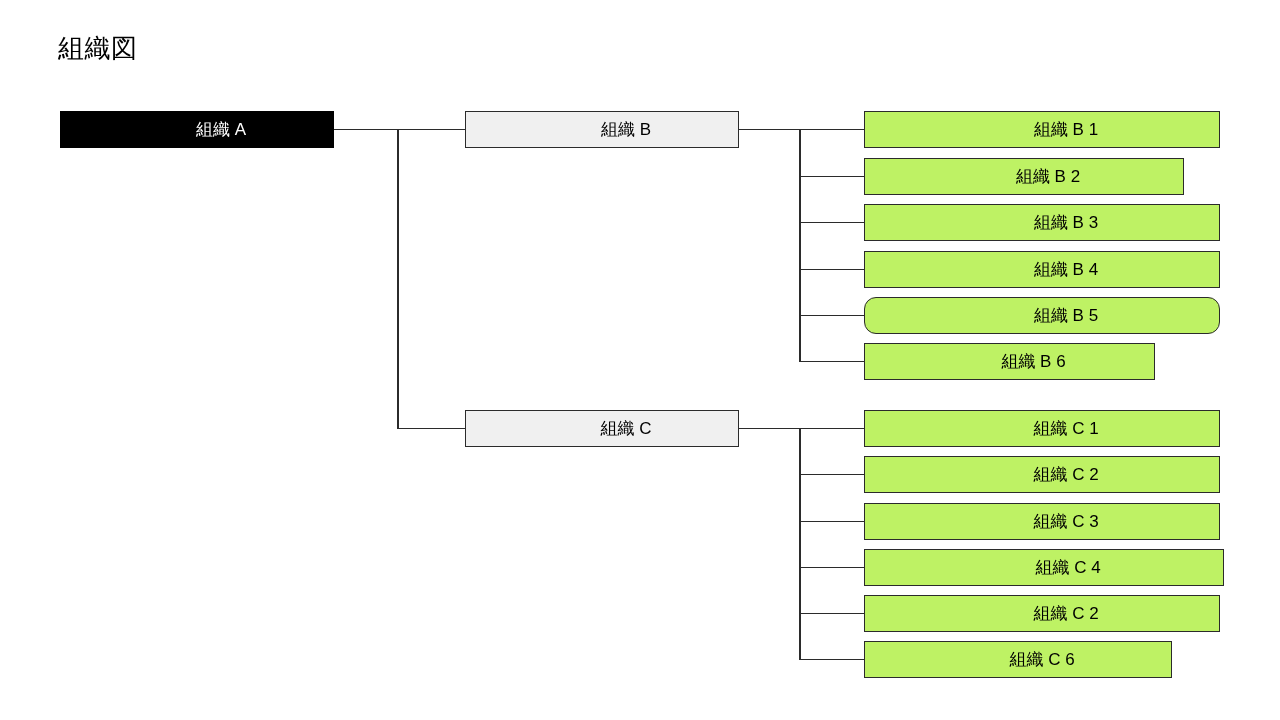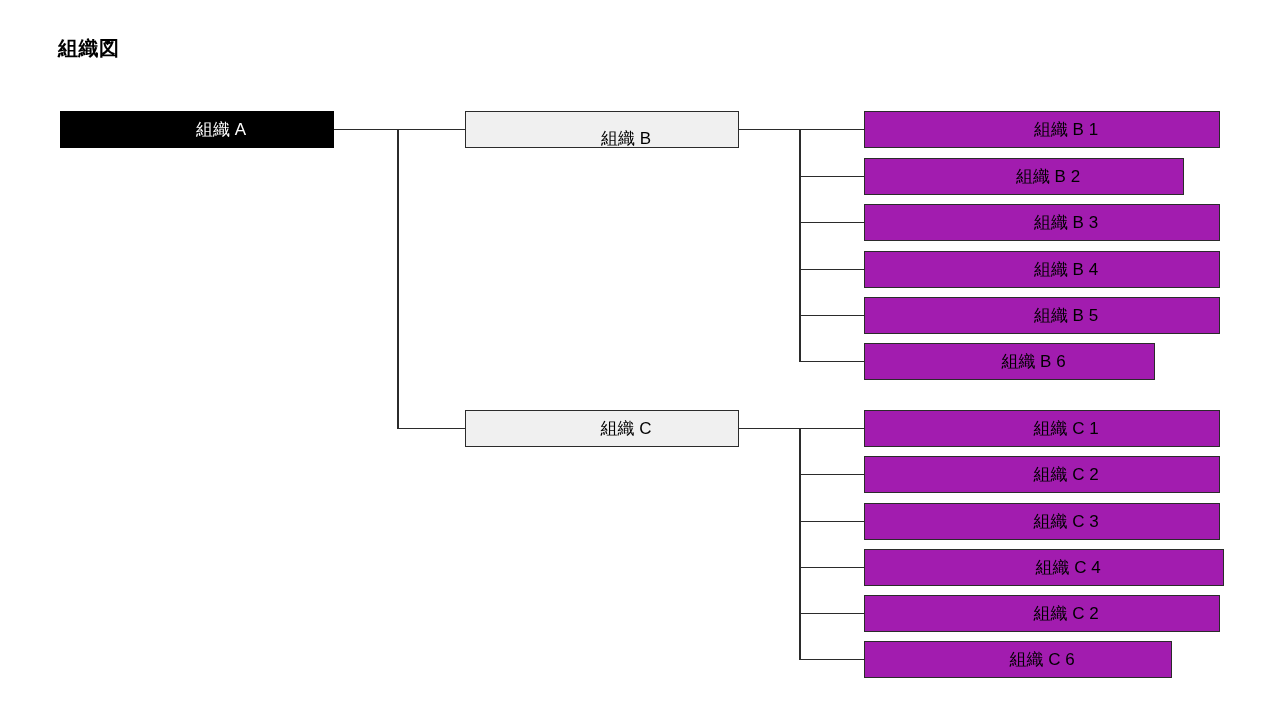--- a/index.html
+++ b/index.html
@@ -20,22 +20,22 @@
     position: relative;
     width: 1280px;
     height: 720px;
   }
 
   
   .chart-title {
     position: absolute;
     left: 58px;
     top: 34px;
-    font-size: 20px;
-    font-weight: bold;
+    font-size: 26px;
+    font-weight: normal;
     line-height: 28px;
     letter-spacing: 0.5px;
     white-space: nowrap;
   }
 
   
   .node {
     position: absolute;
     box-sizing: border-box;
     display: flex;
@@ -53,21 +53,21 @@
     border: none;
   }
 
   .node-branch {
     background: #f0f0f0;
     color: #000000;
     border: 1px solid #2b2b2b;
   }
 
   .node-leaf {
-    background: #a21caf;
+    background: #bef264;
     color: #000000;
     border: 1px solid #2b2b2b;
   }
 
   .connector-svg {
     position: absolute;
     left: 0;
     top: 0;
     width: 1280px;
     height: 720px;
@@ -101,36 +101,36 @@
       <line x1="800" y1="521.5" x2="864" y2="521.5" stroke="#2b2b2b" stroke-width="1.2" shape-rendering="crispEdges"></line>
       <line x1="800" y1="567.5" x2="864" y2="567.5" stroke="#2b2b2b" stroke-width="1.2" shape-rendering="crispEdges"></line>
       <line x1="800" y1="613.5" x2="864" y2="613.5" stroke="#2b2b2b" stroke-width="1.2" shape-rendering="crispEdges"></line>
       <line x1="800" y1="659.5" x2="864" y2="659.5" stroke="#2b2b2b" stroke-width="1.2" shape-rendering="crispEdges"></line>
     </svg>
 
   <div id="node-layer">
       <div class="node node-root" style="left: 60px; top: 111px; width: 274px; height: 37px;">
         <span>組織 A</span>
       </div>
-      <div class="node node-branch" style="left: 465px; top: 111px; width: 274px; height: 37px; align-items: flex-end;">
+      <div class="node node-branch" style="left: 465px; top: 111px; width: 274px; height: 37px;">
         <span>組織 B</span>
       </div>
       <div class="node node-leaf" style="left: 864px; top: 111px; width: 356px; height: 37px;">
         <span>組織 B 1</span>
       </div>
       <div class="node node-leaf" style="left: 864px; top: 158px; width: 320px; height: 37px;">
         <span>組織 B 2</span>
       </div>
       <div class="node node-leaf" style="left: 864px; top: 204px; width: 356px; height: 37px;">
         <span>組織 B 3</span>
       </div>
       <div class="node node-leaf" style="left: 864px; top: 251px; width: 356px; height: 37px;">
         <span>組織 B 4</span>
       </div>
-      <div class="node node-leaf" style="left: 864px; top: 297px; width: 356px; height: 37px;">
+      <div class="node node-leaf" style="left: 864px; top: 297px; width: 356px; height: 37px; border-radius: 12px;">
         <span>組織 B 5</span>
       </div>
       <div class="node node-leaf" style="left: 864px; top: 343px; width: 291px; height: 37px;">
         <span>組織 B 6</span>
       </div>
       <div class="node node-branch" style="left: 465px; top: 410px; width: 274px; height: 37px;">
         <span>組織 C</span>
       </div>
       <div class="node node-leaf" style="left: 864px; top: 410px; width: 356px; height: 37px;">
         <span>組織 C 1</span>

